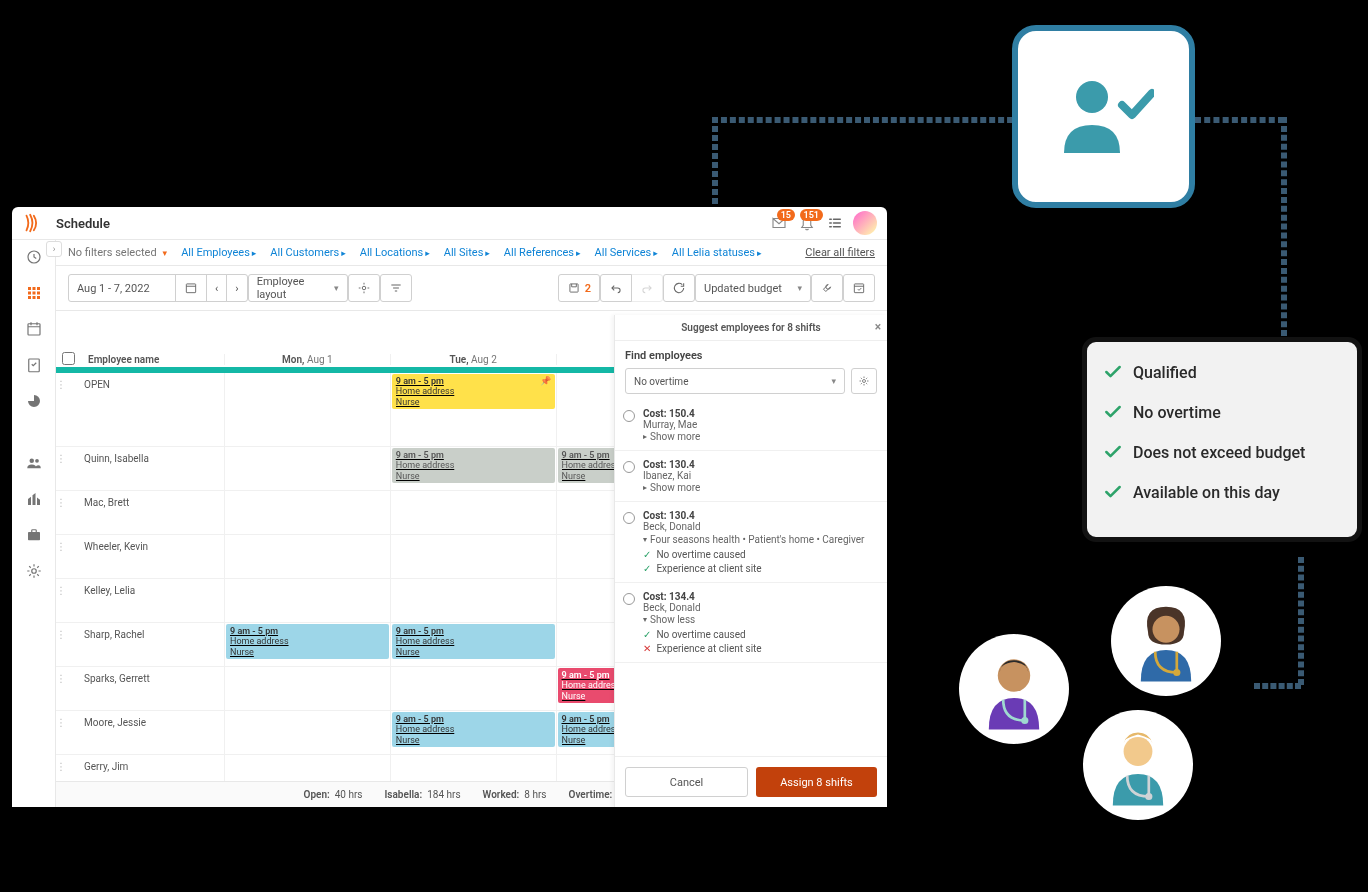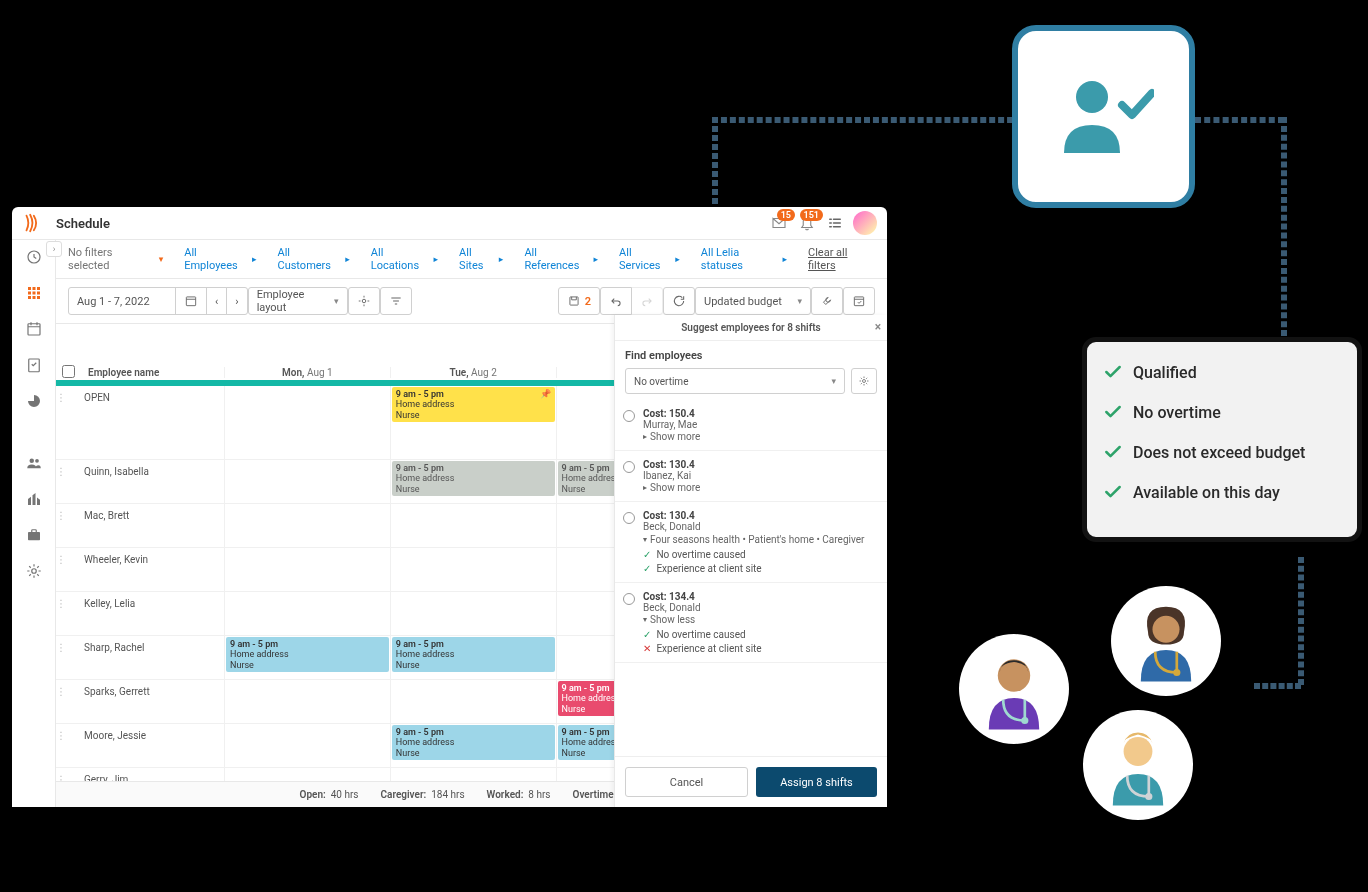--- a/index.html
+++ b/index.html
@@ -20,21 +20,21 @@
 
 .body-row { flex: 1; display: flex; min-height: 0; }
 
 .leftnav { width: 44px; background: #fff; border-right: 1px solid #e8e8e8; display: flex; flex-direction: column; align-items: center; padding-top: 6px; gap: 14px; }
 .leftnav-item { width: 22px; height: 22px; display:flex; align-items:center; justify-content:center; color:#757575; cursor:pointer; }
 .leftnav-item.active { color:#f26a1b; }
 .leftnav-item svg { width: 18px; height: 18px; }
 
 .main { flex: 1; display: flex; flex-direction: column; min-width: 0; }
 
-.filterbar { display: flex; align-items: center; gap: 21px; padding: 6px 12px; border-bottom: 1px solid #e8e8e8; font-size: 11px; }
+.filterbar { display: flex; align-items: center; gap: 14px; padding: 6px 12px; border-bottom: 1px solid #e8e8e8; font-size: 11px; }
 .filter-static { color: #757575; display:flex; align-items:center; gap:4px; cursor:pointer; }
 .filter-link { color: #0f84d6; cursor: pointer; display:flex; align-items:center; gap:2px; }
 .filter-link::after { content:"▸"; font-size:9px; color:#0f84d6; }
 .filter-static::after { content:"▾"; font-size:9px; color:#f26a1b; margin-left:2px; }
 .clear-filters { margin-left: auto; color: #555; text-decoration: underline; cursor: pointer; font-size: 11px; }
 
 .toolbar { display: flex; align-items: center; padding: 8px 12px; border-bottom: 1px solid #e8e8e8; }
 .btn-group { display:flex; }
 .tool-btn { height: 28px; border: 1px solid #d0d0d0; background: #fff; display: flex; align-items: center; justify-content: center; font-size: 11px; color: #555; border-radius: 3px; cursor:pointer; padding: 0 8px; }
 .tool-btn svg { width: 14px; height: 14px; }
@@ -54,21 +54,21 @@
 .col-check { width: 24px; text-align:center; }
 .col-name { width: 144px; padding-left: 8px; font-weight:600; color:#555; }
 .col-day { flex: 1; text-align: center; border-left: 1px solid #f0f0f0; }
 .col-day .dow { font-weight: 600; color:#555; }
 .grid-body { flex:1; overflow-y:auto; }
 .grid-row { display: flex; border-bottom: 1px solid #f0f0f0; min-height: 44px; font-size: 10px; }
 .row-handle { width: 10px; display:flex; align-items:flex-start; justify-content:center; padding-top:6px; color:#bbb; cursor:grab; }
 .row-check { width: 14px; }
 .row-name { width: 144px; padding: 6px 4px 0 4px; color:#555; }
 .row-days { flex:1; display:flex; }
-.cell { flex:1; border-left:1px solid #f0f0f0; padding:1px; display:flex; flex-direction:column; gap:1px; }
+.cell { flex:1; border-left:1px solid #f0f0f0; padding:1px; display:flex; flex-direction:column; gap:1px;text-decoration:underline; }
 .shift { border-radius: 2px; padding: 2px 4px; font-size: 9px; line-height: 1.15; position: relative; }
 .shift .time { font-weight: 600; }
 .shift .line { white-space: nowrap; overflow: hidden; text-overflow: ellipsis; }
 .shift-yellow { background: #ffe14a; color: #333; }
 .shift-blue { background: #9dd6e8; color: #333; }
 .shift-gray { background: #c9cfc9; color: #555; }
 .shift-teal { background: #2aa097; color: #fff; }
 .shift-pink { background: #e94b6e; color: #fff; }
 .shift .pin { position:absolute; top:2px; right:3px; font-size:9px; opacity:0.7; }
 .shift .icon-row { position:absolute; top:2px; right:3px; display:flex; gap:2px; font-size:9px;}
@@ -97,21 +97,21 @@
 .sp-show::before { content:"▸"; font-size:8px; }
 .sp-show.open::before { content:"▾"; }
 .sp-details { padding-left: 20px; margin-top:4px; }
 .sp-detail-line { display:flex; align-items:center; gap:5px; margin-top:3px; font-size:10px;}
 .sp-detail-line .chk-green { color:#2ea36a; }
 .sp-detail-line .chk-red { color:#d73a3a; }
 .sp-extra { color:#666; margin-top:1px; }
 .sp-footer { padding:10px; display:flex; gap:8px; border-top:1px solid #eee;}
 .sp-btn { flex:1; height:30px; border-radius:3px; display:flex; align-items:center; justify-content:center; font-size:11px; cursor:pointer;}
 .sp-btn-cancel { border:1px solid #d0d0d0; background:#fff; color:#555;}
-.sp-btn-assign { background:#0c4a6e; color:#fff; border:none;}
+.sp-btn-assign { background:#c2410c; color:#fff; border:none;}
 
 
 .callout-card { position:absolute; left:1012px; top:25px; width:183px; height:183px; background:#fff; border-radius:24px; border:6px solid #2f7ea3; display:flex; align-items:center; justify-content:center;}
 .person-check { position:relative; }
 .person-check svg { width:100px; height:80px; }
 
 .criteria-card { position:absolute; left:1082px; top:337px; width:280px; height:205px; background:#f2f2f2; border-radius:14px; border:5px solid #121212; padding:20px 16px; display:flex; flex-direction:column; gap:20px;}
 .criteria-item { display:flex; align-items:center; gap:10px; font-size:16px; color:#2a2a2a; font-weight:500;}
 .criteria-item svg { width:20px; height:20px; color:#2ea36a; flex-shrink:0;}
 
@@ -583,21 +583,21 @@
                 <div class="cell"></div>
                 <div class="cell"></div>
                 <div class="cell"></div>
               </div>
             </div>
           </div>
       </div>
 
       <div class="statusbar">
         <span><b>Open:</b>&nbsp;&nbsp;<span>40 hrs</span></span>
-        <span><b>Caregiver:</b>&nbsp;&nbsp;<span>184 hrs</span></span>
+        <span><b>Isabella:</b>&nbsp;&nbsp;<span>184 hrs</span></span>
         <span><b>Worked:</b>&nbsp;&nbsp;<span>8 hrs</span></span>
         <span><b>Overtime:</b>&nbsp;&nbsp;<span>0 hrs</span></span>
       </div>
 
     </div>
   </div>
 
   <div class="side-panel">
     <div class="sp-header">
       <span>Suggest employees for 8 shifts</span>

